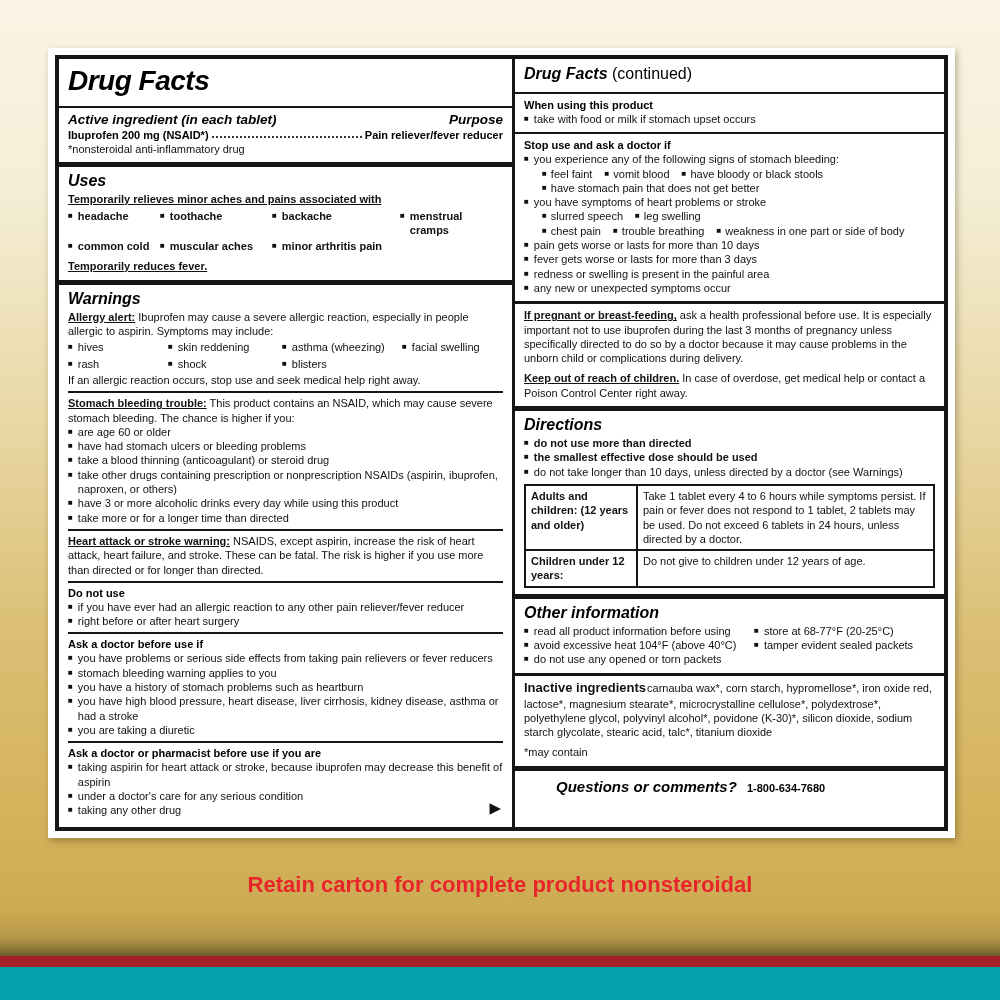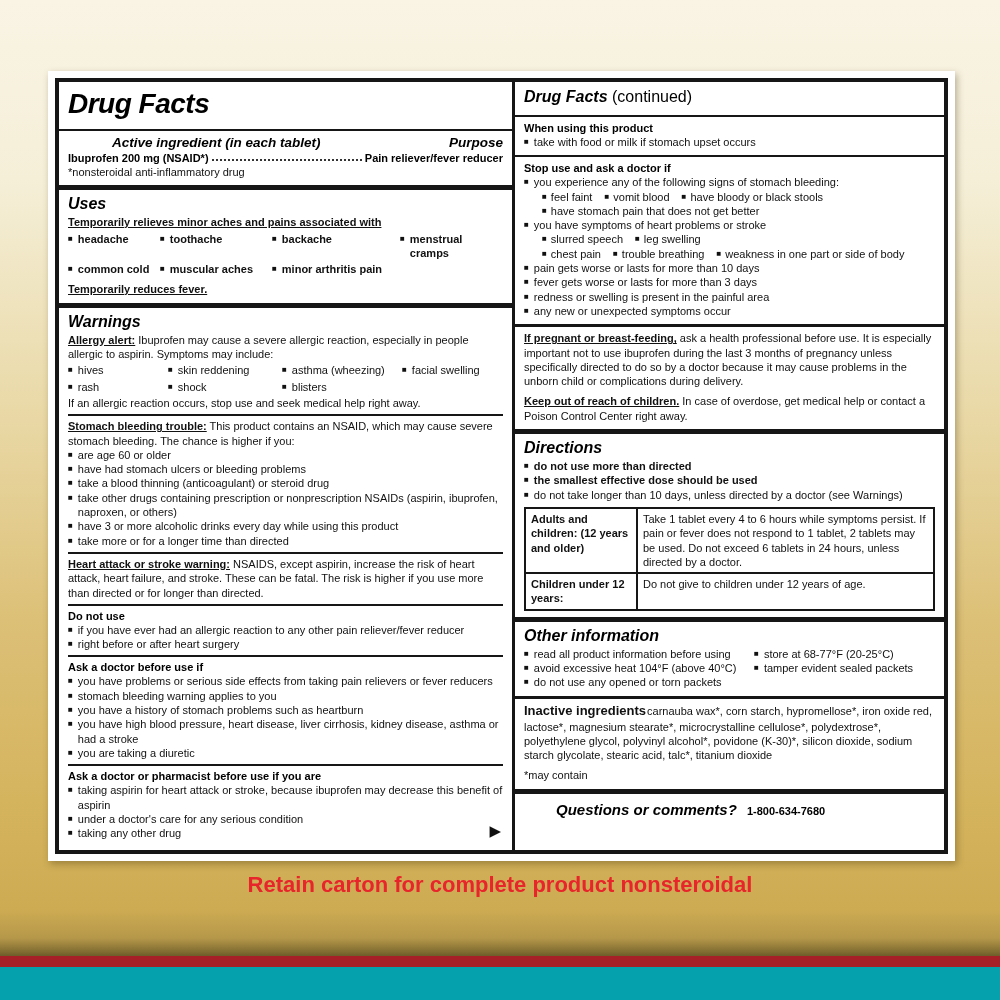--- a/index.html
+++ b/index.html
@@ -6,21 +6,21 @@
   html,body { width:1000px; height:1000px; font-family:"Liberation Sans", sans-serif; }
   .page {
     position:relative; width:1000px; height:1000px; overflow:hidden;
     background:linear-gradient(180deg,#f9f4e4 0%,#f5efd8 18%,#e9d8a5 42%,#dcc077 62%,#d5b45e 80%,#cdab53 91%,#b6984a 93.8%,#806c31 95.2%,#6e5d2a 95.6%);
   }
   .stripe { position:absolute; left:0; right:0; }
   .stripe-red { top:956px; height:11px; background:#a52127; }
   .stripe-teal { top:967px; height:33px; background:#05a1ac; }
 
   .paper {
-    position:absolute; left:48px; top:71px; width:907px; height:790px;
+    position:absolute; left:48px; top:48px; width:907px; height:790px;
     background:#ffffff; padding:7px; box-shadow:2px 3px 7px rgba(60,45,10,.35);
   }
   .frame { border:4px solid #161616; height:100%; display:flex; }
   .col { display:flex; flex-direction:column; }
   .col-left { width:456px; border-right:3px solid #161616; }
   .col-right { flex:1; }
 
   .sec { padding:4px 9px 6px; }
   .rule-thin  { border-top:2px solid #161616; }
   .rule-med   { border-top:3px solid #161616; }
@@ -30,21 +30,21 @@
   .t-main { font-size:28px; font-weight:bold; font-style:italic; letter-spacing:-.5px; padding:2px 0 3px; }
   .t-cont { font-size:16px; padding:2px 0 3px; }
   .t-cont .it { font-weight:bold; font-style:italic; }
   .t-cont .reg { font-weight:normal; }
   h2.hdr { font-size:16px; font-weight:bold; font-style:italic; margin:1px 0 2px; }
   h3.subhdr { font-size:11px; font-weight:bold; margin:1px 0 1px; }
 
   p, li, .cell { font-size:11px; line-height:1.3; color:#111; }
   .b { font-weight:bold;text-decoration:underline; }
 
-  .ai-head { display:flex; justify-content:space-between; font-size:13.5px; font-weight:bold; font-style:italic; margin-bottom:2px;margin-left:44px; }
+  .ai-head { display:flex; justify-content:space-between; font-size:13.5px; font-weight:bold; font-style:italic; margin-bottom:2px; }
   .ai-line { display:flex; align-items:flex-end; font-size:11px; font-weight:bold; }
   .leader { flex:1; border-bottom:2px dotted #333; margin:0 3px 3px; }
   .footnote { font-size:11px; margin-top:1px; }
 
   ul { list-style:none; }
   li.bullet { display:flex; }
   li.bullet::before { content:"■"; font-size:8px; line-height:14px; margin-right:5px; flex:0 0 auto; }
   .grid-uses { display:grid; grid-template-columns:92px 112px 128px 1fr; row-gap:2px; margin:2px 0; }
   .grid-uses li { font-weight:bold; }
   .grid-allergy { display:grid; grid-template-columns:100px 114px 120px 1fr; row-gap:2px; margin:2px 0; }

